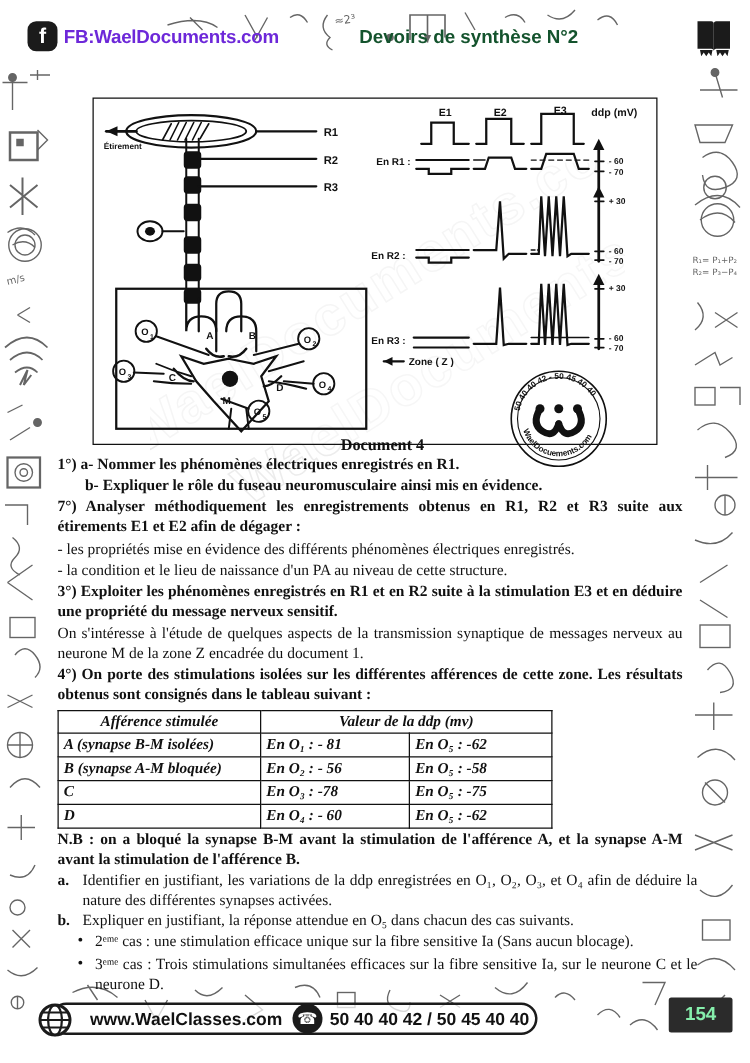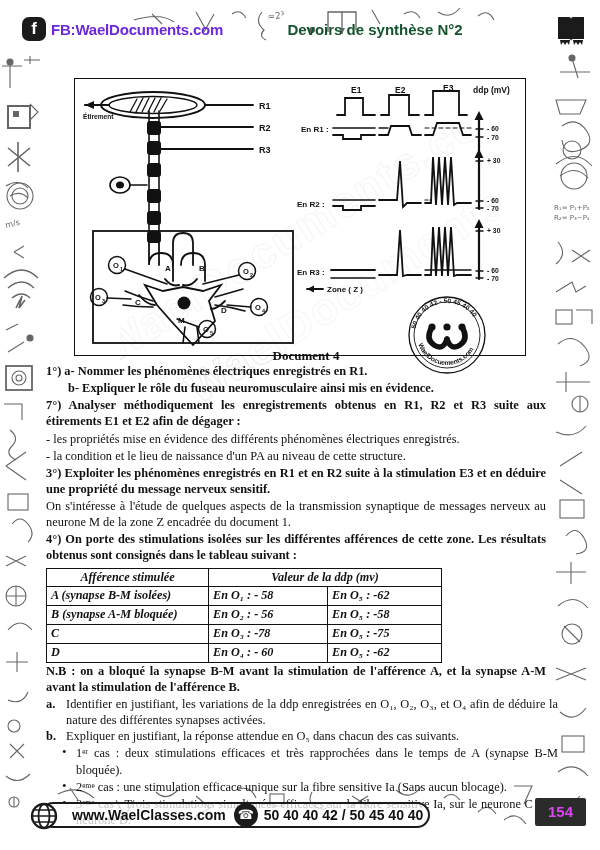--- a/index.html
+++ b/index.html
@@ -152,21 +152,21 @@
     width:24px;height:24px;border-radius:50%;background:#1b1b1b;
     display:flex;align-items:center;justify-content:center;
     color:#fff;font-size:13px;margin:0 6px 0 8px;flex:0 0 auto;
   }
   .footer-phone{
     font-family:"Liberation Sans",sans-serif;
     font-weight:bold; font-size:14px; color:#111; white-space:nowrap;
   }
   .page-num{
     position:absolute; right:14px; top:2px;
-    background:#2b2b2b; color:#d946ef;
+    background:#2b2b2b; color:#86efac;
     font-family:"Liberation Sans",sans-serif;
     font-weight:bold; font-size:15px;
     padding:5px 13px 6px 13px;
     border-radius:2px;
   }
 </style>
 </head>
 <body>
 
 <div class="scribble-layer">
@@ -511,21 +511,21 @@
     <table class="ddp">
       <thead>
         <tr>
           <th class="col-aff">Afférence stimulée</th>
           <th class="col-v1" colspan="2">Valeur de la ddp (mv)</th>
         </tr>
       </thead>
       <tbody>
         <tr>
           <td>A (synapse B-M isolées)</td>
-          <td>En O₁ : - 58</td>
+          <td>En O₁ : - 81</td>
           <td>En O₅ : -62</td>
         </tr>
         <tr>
           <td>B (synapse A-M bloquée)</td>
           <td>En O₂ : - 56</td>
           <td>En O₅ : -58</td>
         </tr>
         <tr>
           <td>C</td>
           <td>En O₃ : -78</td>
@@ -547,21 +547,20 @@
       <span class="mk">a.</span>
       <span>Identifier en justifiant, les variations de la ddp enregistrées en O₁, O₂, O₃, et O₄ afin de déduire la nature des différentes synapses activées.</span>
     </li>
     <li>
       <span class="mk">b.</span>
       <span>Expliquer en justifiant, la réponse attendue en O₅ dans chacun des cas suivants.</span>
     </li>
   </ol>
 
   <ul class="cases">
-    <li>1ᵉʳ cas : deux stimulations efficaces et très rapprochées dans le temps de A (synapse B-M bloquée).</li>
     <li>2ᵉᵐᵉ cas : une stimulation efficace unique sur la fibre sensitive Ia (Sans aucun blocage).</li>
     <li>3ᵉᵐᵉ cas : Trois stimulations simultanées efficaces sur la fibre sensitive Ia, sur le neurone C et le neurone D.</li>
   </ul>
 </div>
 
 <div class="footer">
   <div class="footer-pill">
     <svg class="globe" viewBox="0 0 28 28">
       <circle cx="14" cy="14" r="12" fill="#fff" stroke="#1b1b1b" stroke-width="2.4"></circle>
       <ellipse cx="14" cy="14" rx="5.5" ry="12" fill="none" stroke="#1b1b1b" stroke-width="1.8"></ellipse>

